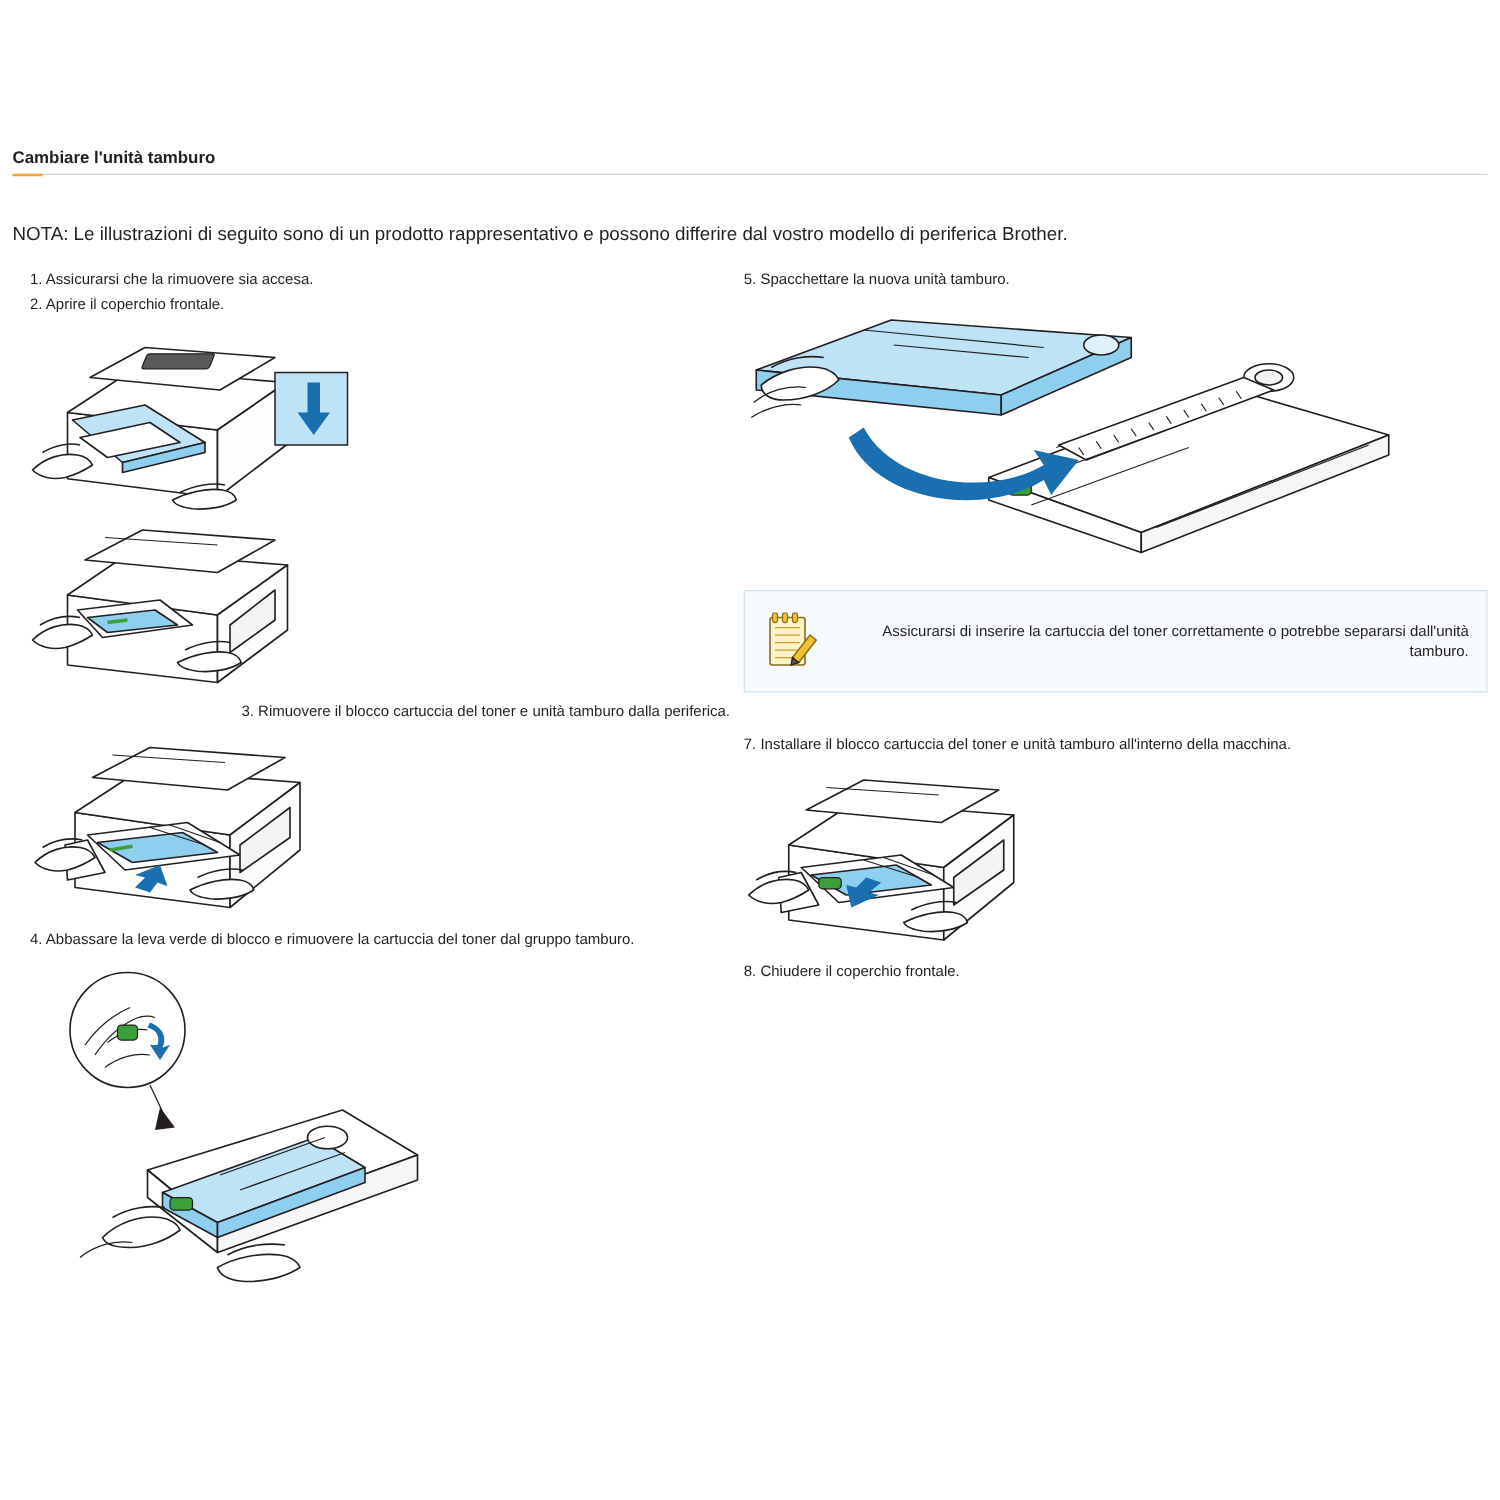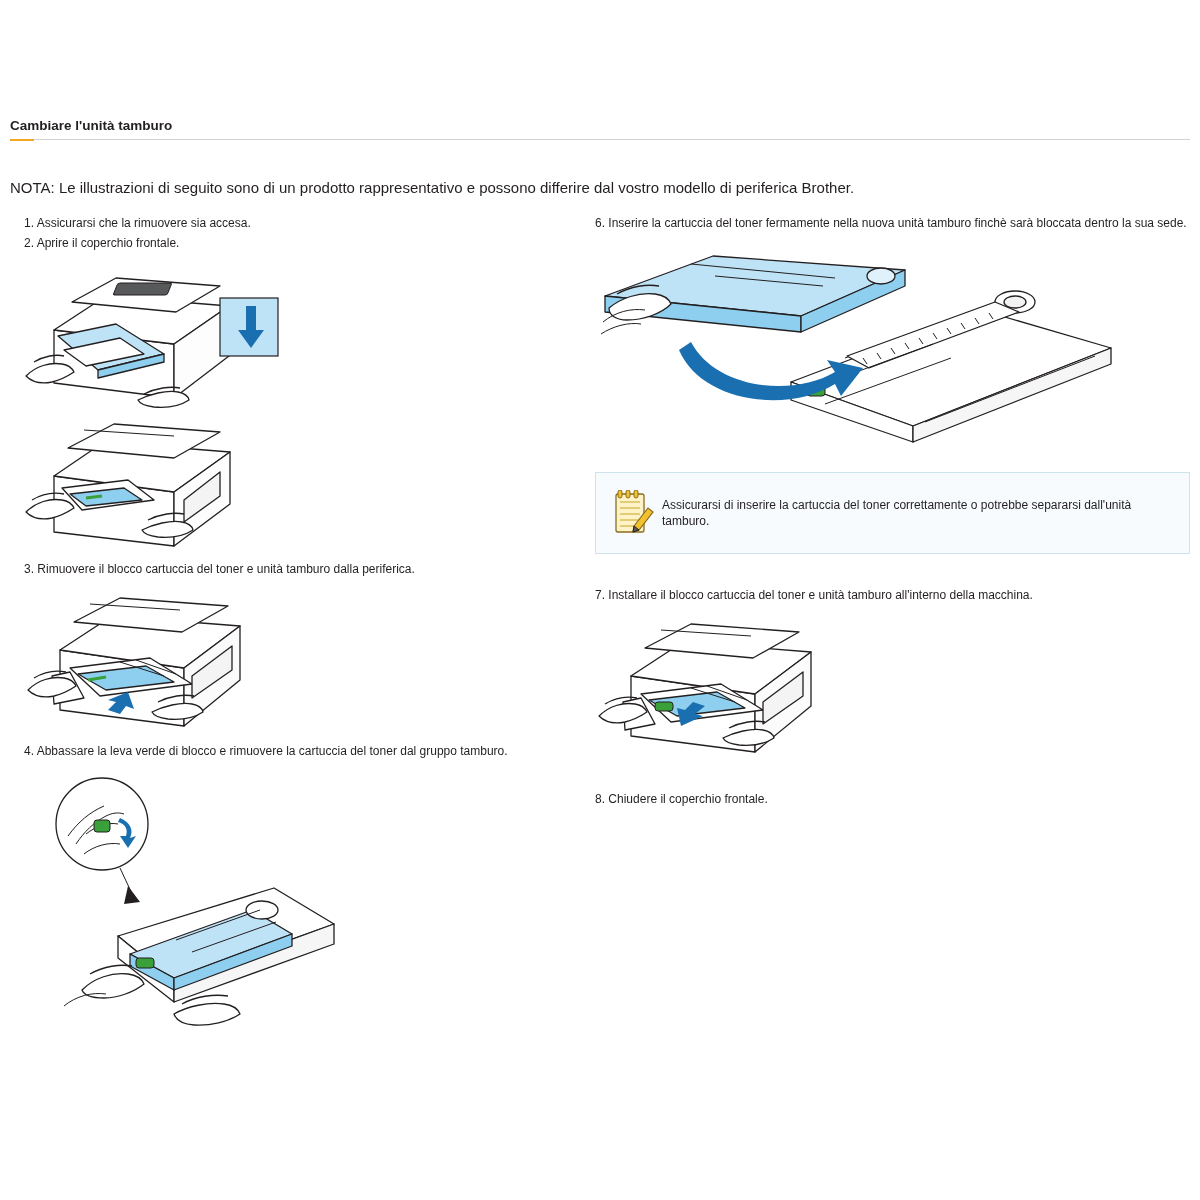--- a/index.html
+++ b/index.html
@@ -76,20 +76,21 @@
 
   
   .infobox {
     position: absolute;
     box-sizing: border-box;
     border: 1px solid #cfe3ef;
     background: #f7fbfd;
     display: flex;
     align-items: center;
     padding: 0 14px;
+    text-align: right;
   }
   .infobox .txt {
     font-size: 12px;
     line-height: 16px;
     color: #231f20;
     margin-left: 52px;
   }
   .notepad {
     position: absolute;
     left: 16px;
@@ -173,21 +174,21 @@
               <path d="M160 86 L196 58 L196 82 L160 108 Z" fill="#f4f4f4"></path>
 
               <path d="M2 98 C12 88 26 84 38 86 C44 87 48 90 50 94 C44 98 36 102 28 104 C18 106 8 104 2 98 Z" fill="#ffffff"></path>
               <path d="M8 86 C18 80 30 78 40 80"></path>
               <path d="M118 116 C130 110 146 106 158 108 C164 109 168 112 169 116 C160 122 146 124 134 123 C126 122 120 120 118 116 Z" fill="#ffffff"></path>
               <path d="M124 106 C136 100 150 98 160 100"></path>
             </g>
           </svg>
         </div>
 
-        <div class="step" style="margin-top:6px;">
+        <div class="step" style="margin-top:6px;text-align:right;">
           <span>3.</span>
           <span>Rimuovere il blocco cartuccia del toner e unità tamburo dalla periferica.</span>
         </div>
 
         <div class="fig" style="height:150px; margin-top:14px;">
           <svg width="300" height="150" viewBox="0 0 300 150">
             <g fill="none" stroke="#231f20" stroke-width="1.3" stroke-linejoin="round">
               <path d="M36 58 L36 118 L160 134 L160 76 Z" fill="#ffffff"></path>
               <path d="M36 58 L88 24 L216 34 L160 76 Z" fill="#ffffff"></path>
               <path d="M160 76 L216 34 L216 88 L160 134 Z" fill="#fbfbfb"></path>
@@ -258,22 +259,22 @@
             </g>
           </svg>
         </div>
 
       </div>
 
       <div class="col col-right">
 
         <div class="step-wrap">
           <div class="step">
-            <span>6.</span>
-            <span>Inserire la cartuccia del toner fermamente nella nuova unità tamburo finchè sarà bloccata dentro la sua sede.</span>
+            <span>5.</span>
+            <span>Spacchettare la nuova unità tamburo.</span>
           </div>
         </div>
 
         <div class="fig" style="height:200px; margin-top:14px;">
           <svg width="595" height="200" viewBox="0 0 595 200">
             <g fill="none" stroke="#231f20" stroke-width="1.3" stroke-linejoin="round">
 
               <path d="M10 50 L118 10 L310 24 L206 70 Z" fill="#bfe3f6"></path>
               <path d="M10 50 L206 70 L206 86 L10 66 Z" fill="#8ecff0"></path>
               <path d="M206 70 L310 24 L310 40 L206 86 Z" fill="#8ecff0"></path>
@@ -370,21 +371,21 @@
               <path d="M4 98 C14 88 28 84 40 86 C46 87 50 90 52 94 C46 98 38 102 30 104 C20 106 10 104 4 98 Z" fill="#ffffff"></path>
               <path d="M10 86 C20 80 32 78 42 80"></path>
               <path d="M128 120 C140 114 156 110 168 112 C174 113 178 116 179 120 C170 126 156 128 144 127 C136 126 130 124 128 120 Z" fill="#ffffff"></path>
               <path d="M134 110 C146 104 160 102 170 104"></path>
             </g>
 
             <path d="M86 108 L108 98 L100 96 L110 88 L98 84 L90 92 L82 90 Z" fill="#1a6fb0"></path>
           </svg>
         </div>
 
-        <div class="step" style="margin-top:22px;">
+        <div class="step" style="">
           <span>8.</span>
           <span>Chiudere il coperchio frontale.</span>
         </div>
 
       </div>
     </div>
   </div>
 </div>
 
 </body></html>

